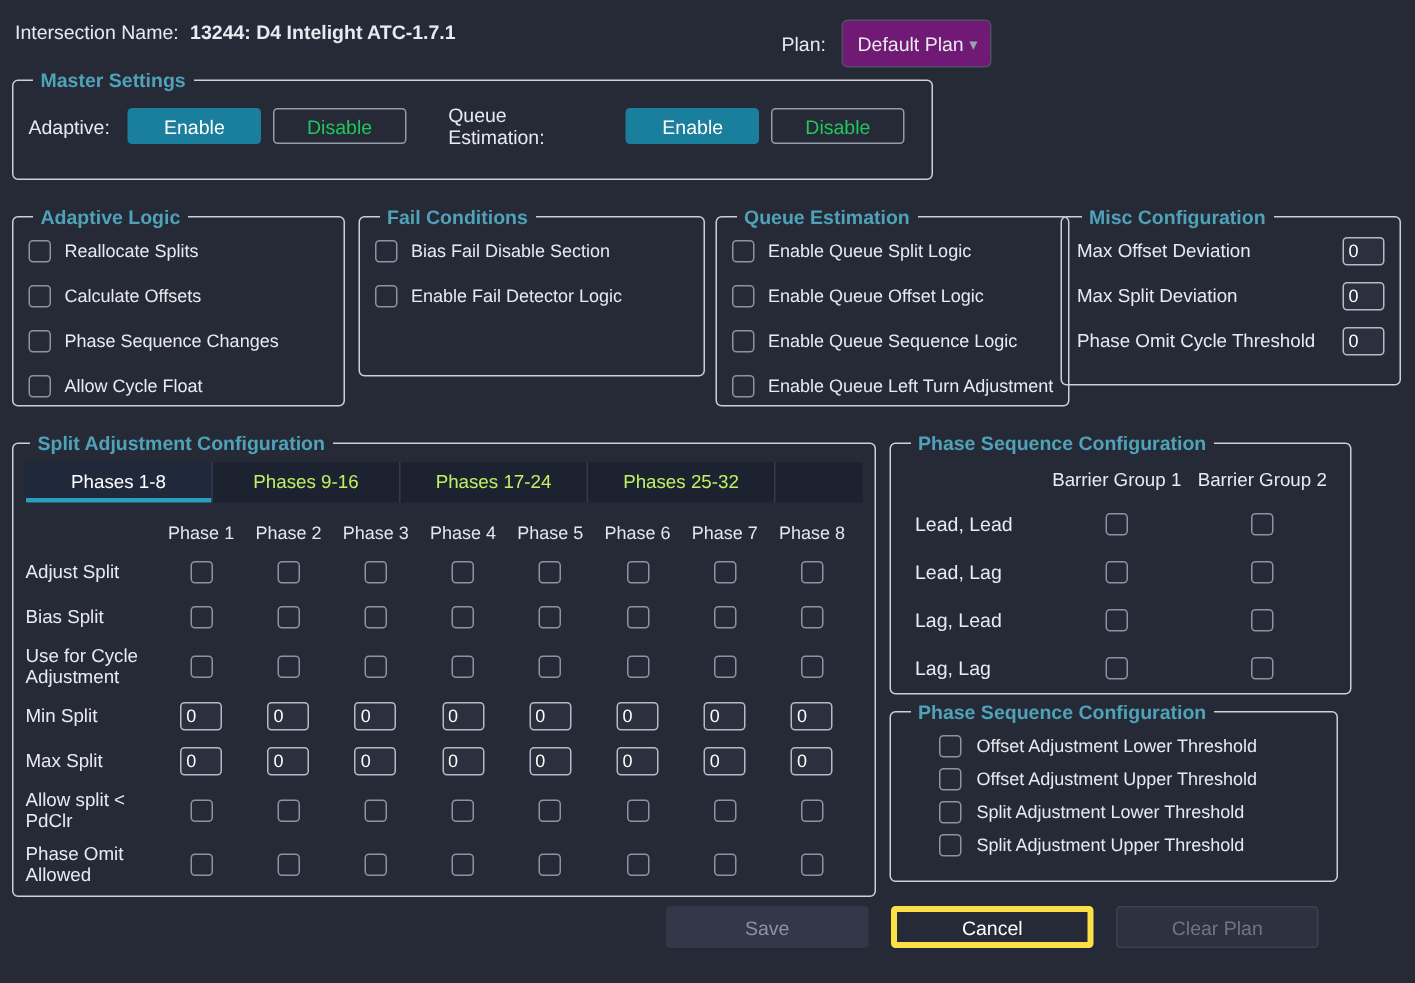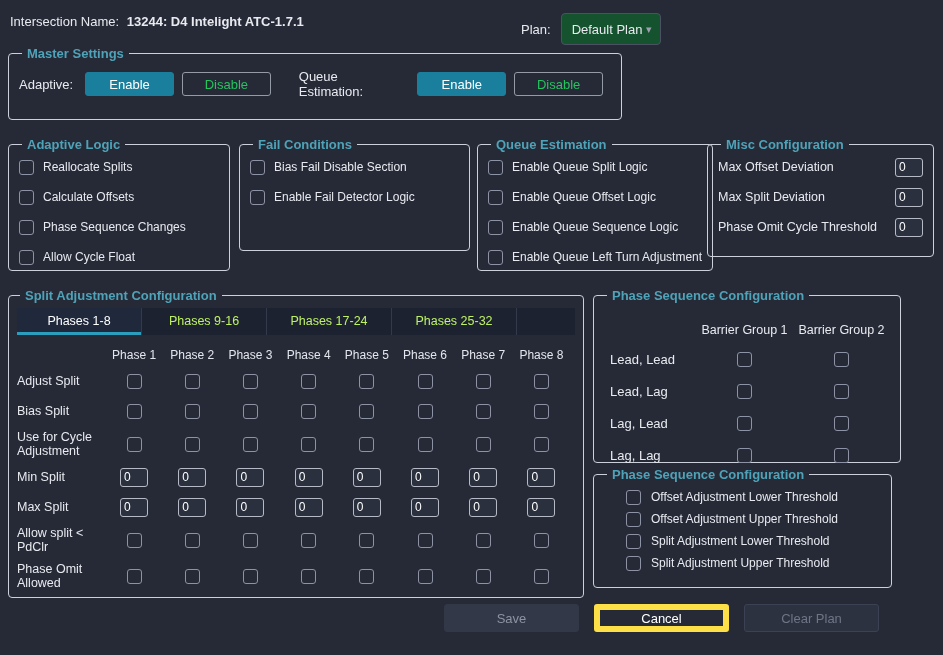--- a/index.html
+++ b/index.html
@@ -5,21 +5,21 @@
   * { box-sizing: border-box; }
   html,body { margin:0; padding:0; background:#262a37; }
   .app { position:relative; width:943px; height:655px; background:#262a37;
          color:#e8eaef; font-family:"Liberation Sans", sans-serif; font-size:13px; overflow:hidden; }
 
   
   .topbar { position:absolute; left:0; top:0; width:100%; height:44px;padding-left:28px; }
   .intersection { position:absolute; left:10px; top:14px; }
   .intersection .val { font-weight:bold; margin-left:4px; }
   .plan-group { position:absolute; left:521px; top:6px; height:46px; display:flex; align-items:center; gap:10px; }
-  .select { width:100px; height:32px; background:#14532d; border:1px solid #4b5163; border-radius:4px;
+  .select { width:100px; height:32px; background:#701a75; border:1px solid #4b5163; border-radius:4px;
             display:flex; align-items:center; justify-content:space-between; padding:0 8px 0 10px; cursor:pointer; }
   .chev { color:#9aa0ae; font-size:11px; }
 
   
   .fs { position:absolute; border:1px solid #ccd0da; border-radius:4px; margin:0; padding:0 10px 6px 10px; }
   .fs legend { color:#4fa3b8; font-weight:bold; font-size:13px; padding:0 5px; margin-left:3px; }
 
   .fs-master { left:8px; top:46px; width:614px; height:74px; }
   .master-row { display:flex; align-items:center; margin-top:8px; }
   .master-row .lbl { margin-right:12px; }
@@ -54,33 +54,33 @@
   .sa-row .sa-label { justify-self:start; font-size:12.5px; line-height:1.15; }
   .sa-head { height:22px; margin-top:9px; }
   .col-h { font-size:12px; color:#e3e6ec; }
   .r30 { height:30px; }
   .r36 { height:36px; }
 
   
   .fs-ps1 { left:593px; top:288px; width:299px; height:175px; }
   .ps-row { display:grid; grid-template-columns:92px 97px 97px; align-items:center; justify-items:center; height:32px; }
   .ps-row .ps-label { justify-self:start; padding-left:6px; font-size:13px; }
-  .ps-head { height:26px; margin-top:14px; }
+  .ps-head { height:26px; margin-top:4px; }
   .ps-col { font-size:12.5px; }
 
   
   .fs-ps2 { left:593px; top:467px; width:299px; height:121px; }
   .th-wrap { margin-top:4px; }
   .th-item { display:flex; align-items:center; gap:10px; height:22px; margin-left:22px; cursor:pointer; }
 
   
   .fbtn { position:absolute; top:604px; width:135px; height:28px; border-radius:3px; font-size:13px;
           font-family:inherit; cursor:pointer; }
   .save   { left:444px; background:#333848; border:1px solid #333848; color:#8d93a2; }
-  .cancel { left:594px; background:transparent; border:6px solid #fde047; color:#fff; }
+  .cancel { left:594px; background:transparent; border:4px solid #fde047; color:#fff; }
   .clear  { left:744px; background:#2d3240; border:1px solid #3c4254; color:#6f7586; }
 </style>
 </head>
 <body>
 
 <div class="app">
 
   <div class="topbar">
     <div class="intersection">
       <span class="lbl">Intersection Name:</span>

